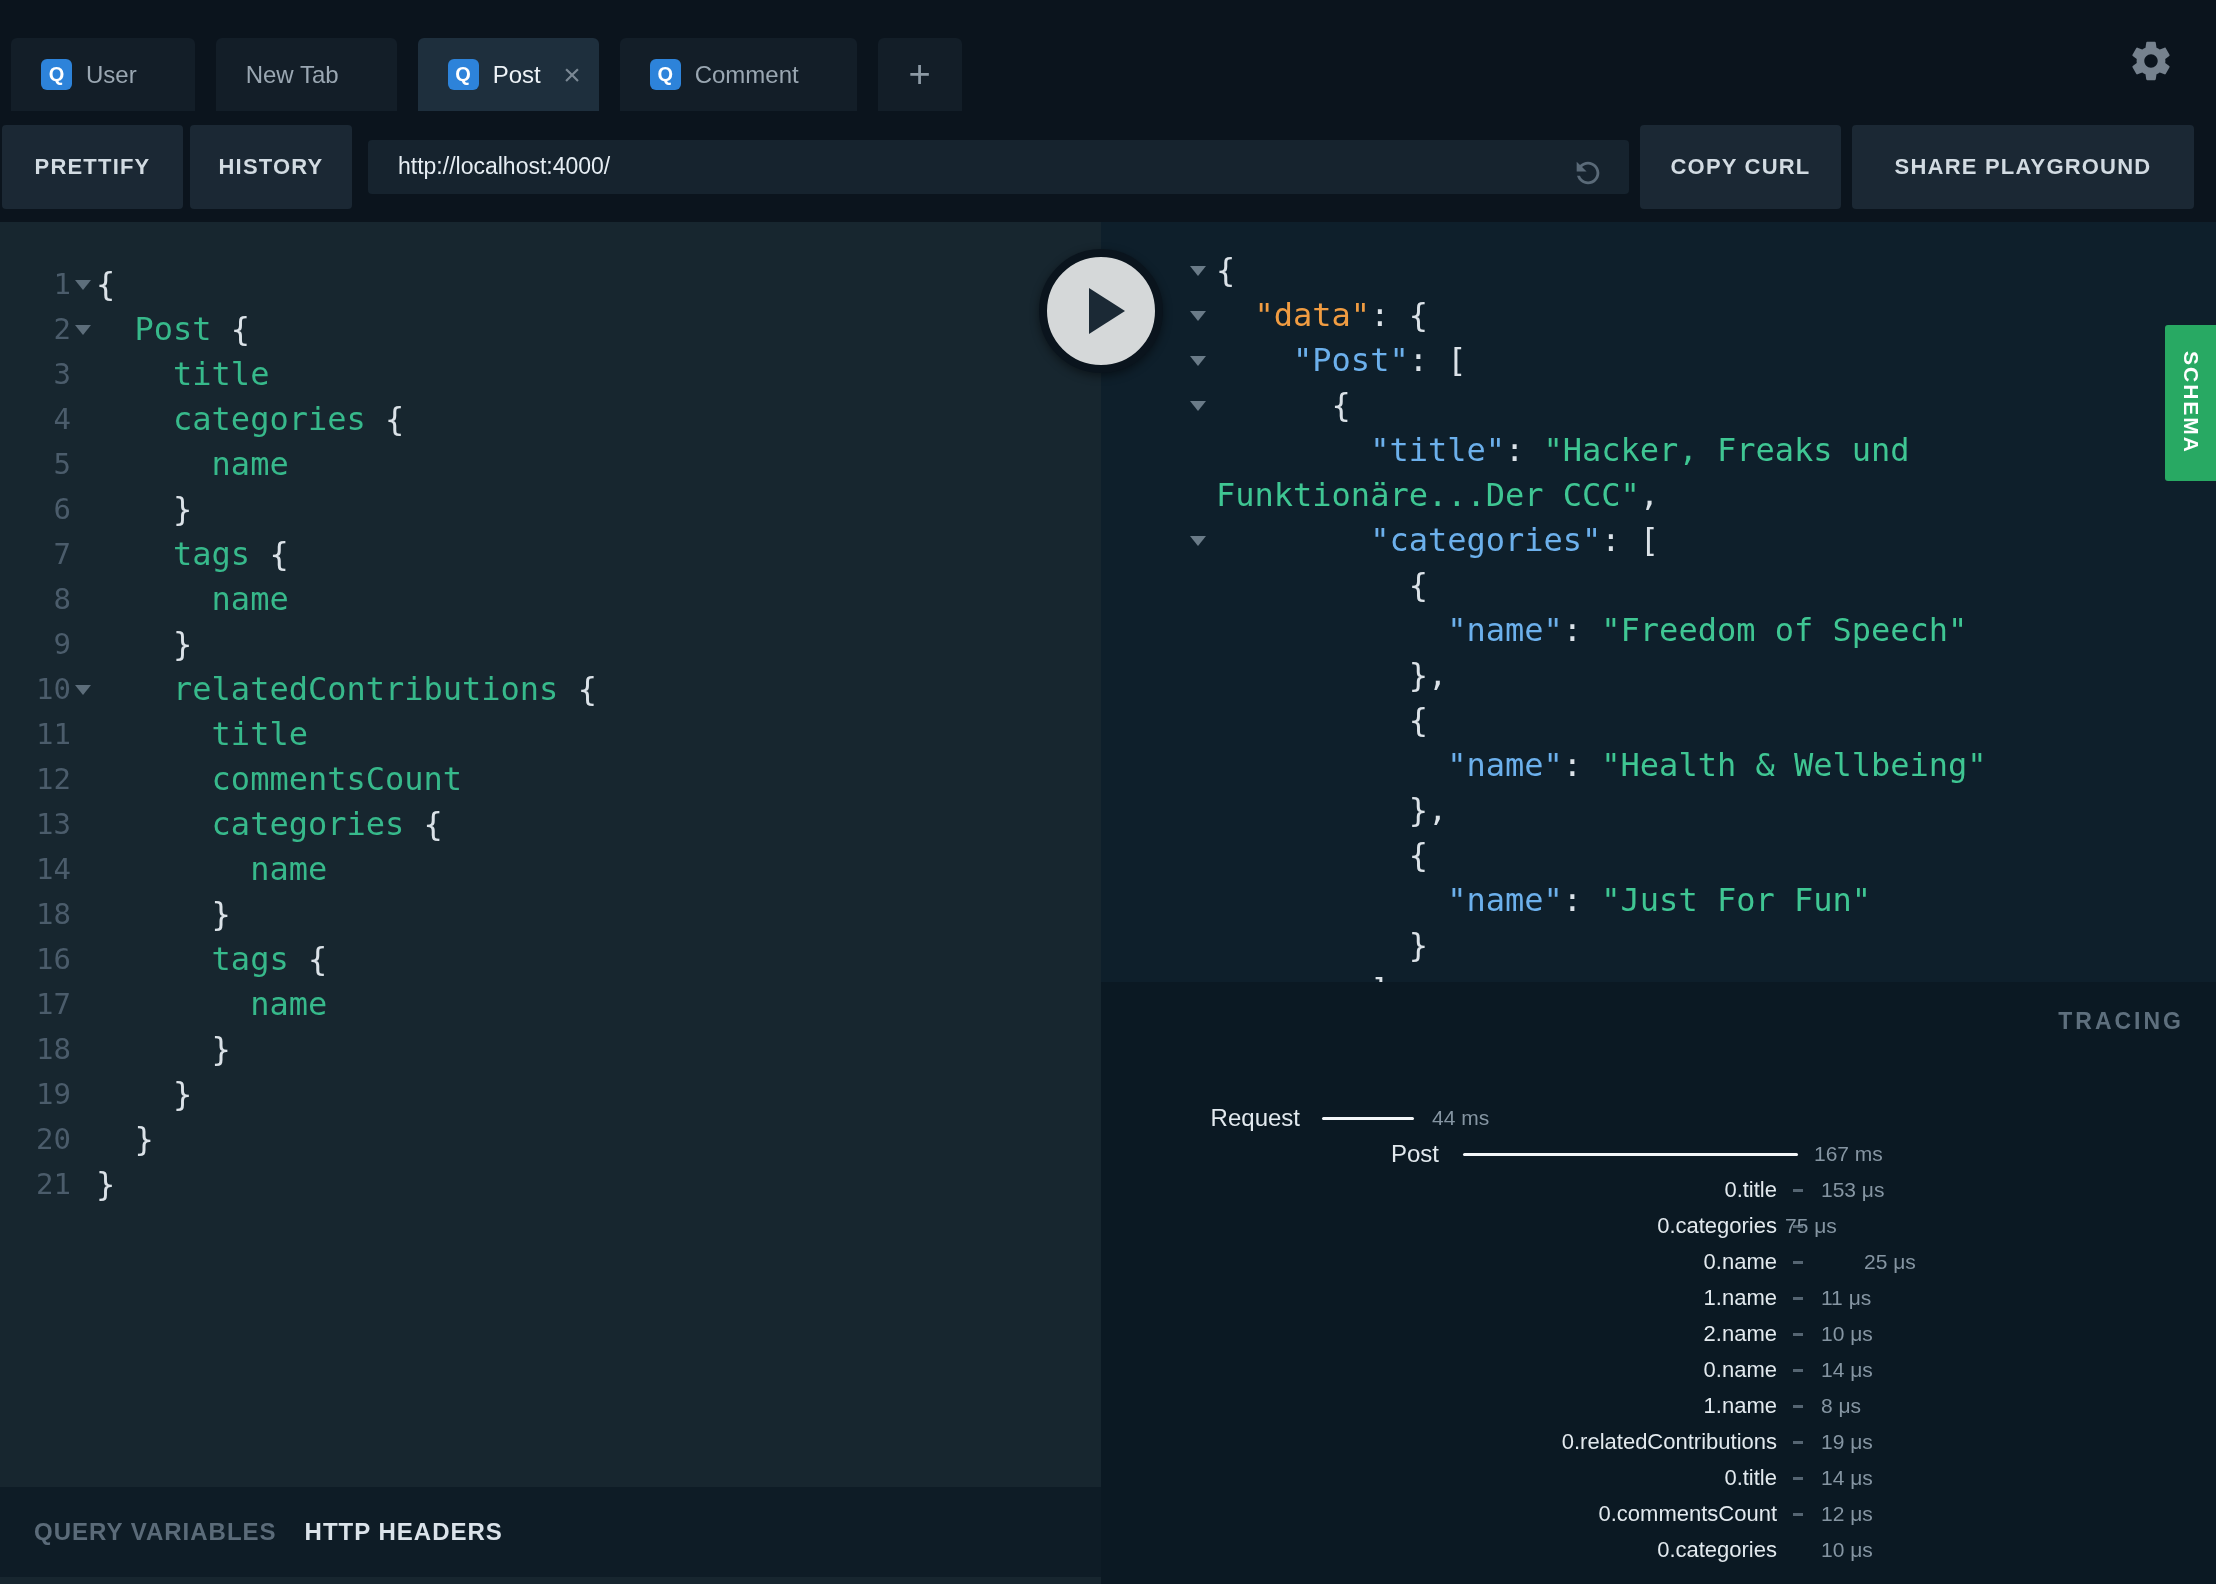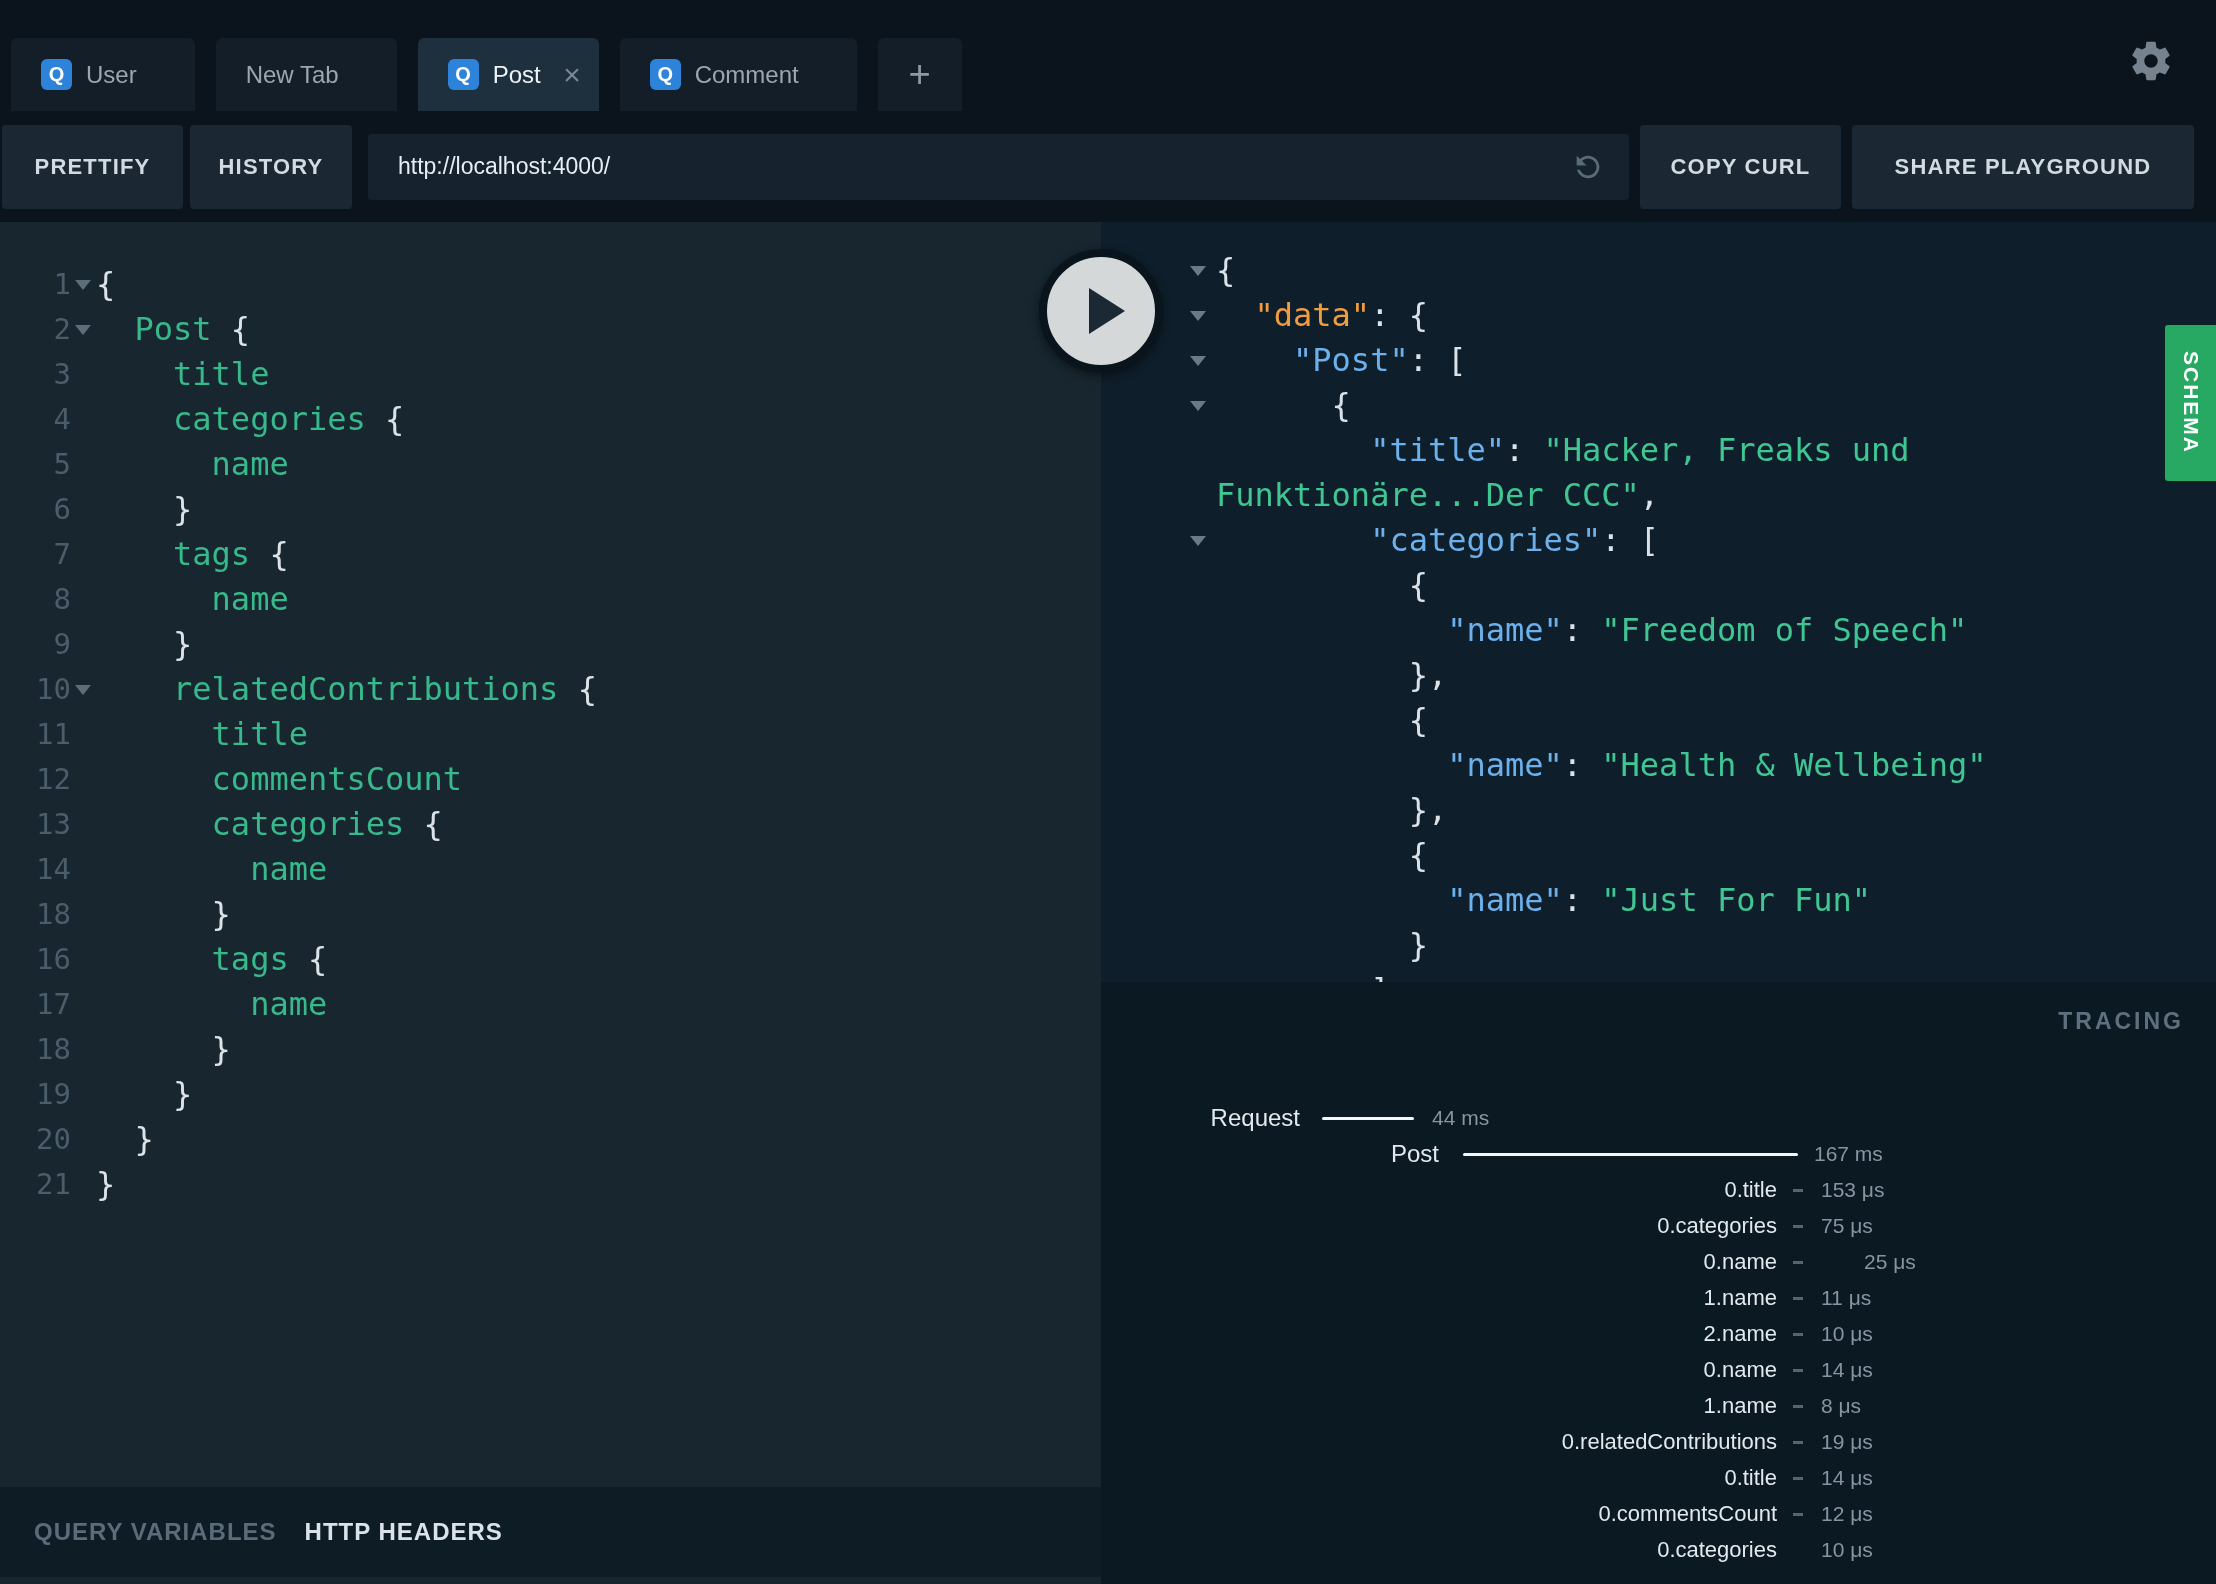--- a/index.html
+++ b/index.html
@@ -32,21 +32,21 @@
   .gear{position:absolute;right:42px;top:38px;width:46px;height:46px;cursor:pointer;}
 
   
   .toolbar{position:absolute;top:111px;left:0;right:0;height:111px;display:flex;
            align-items:center;padding:0 22px 0 2px;box-sizing:border-box;}
   .tbtn{height:84px;background:var(--button-bg);color:var(--button-text);border:none;
         border-radius:4px;font-family:"Liberation Sans",sans-serif;font-size:22px;font-weight:bold;
         letter-spacing:1.2px;cursor:pointer;display:flex;align-items:center;justify-content:center;}
   .btn-prettify{width:181px;margin-right:7px;}
   .btn-history{width:162px;margin-right:16px;}
-  .urlbox{flex:1;height:66px;background:var(--url-bg);border-radius:4px;position:relative;
+  .urlbox{flex:1;height:54px;background:var(--url-bg);border-radius:4px;position:relative;
           margin-right:11px;}
   .urlbox input{position:absolute;inset:0;background:transparent;border:none;outline:none;
           color:var(--url-text);font-size:23px;padding:0 80px 0 30px;
           font-family:"Liberation Sans",sans-serif;}
   .reload{position:absolute;right:24px;top:16px;width:34px;height:34px;cursor:pointer;}
   .btn-copycurl{width:201px;margin-right:11px;}
   .btn-share{width:342px;}
 
   
   .main{position:absolute;top:222px;left:0;right:0;bottom:0;}
@@ -373,21 +373,21 @@
               <span class="tval" style="left: 713px;">167 ms</span>
             </div>
             <div class="trow">
               <span class="tlbl" style="width: 676px;">0.title</span>
               <span class="tdash" style="left: 692px;"></span>
               <span class="tval" style="left: 720px;">153 μs</span>
             </div>
             <div class="trow">
               <span class="tlbl" style="width: 676px;">0.categories</span>
               <span class="tdash" style="left: 692px;"></span>
-              <span class="tval" style="left: 720px;">75 μs</span>
+              <span class="tval" style="left: 684px;">75 μs</span>
             </div>
             <div class="trow">
               <span class="tlbl" style="width: 676px;">0.name</span>
               <span class="tdash" style="left: 692px;"></span>
               <span class="tval" style="left: 763px;">25 μs</span>
             </div>
             <div class="trow">
               <span class="tlbl" style="width: 676px;">1.name</span>
               <span class="tdash" style="left: 692px;"></span>
               <span class="tval" style="left: 720px;">11 μs</span>

